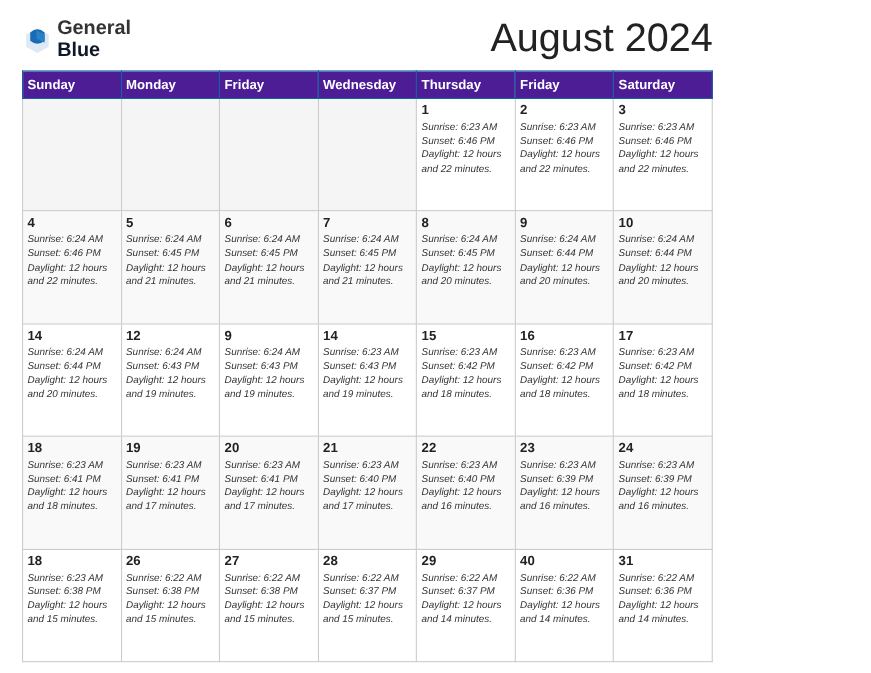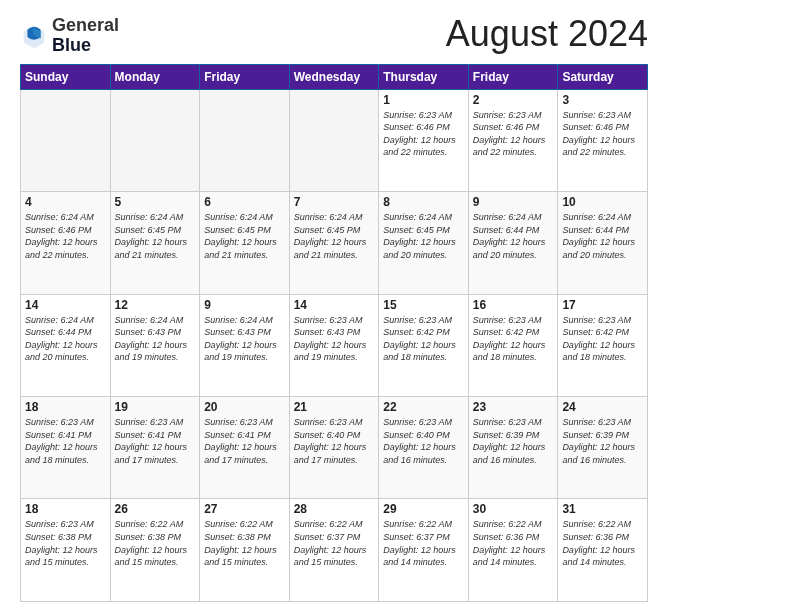--- a/index.html
+++ b/index.html
@@ -257,21 +257,21 @@
           </td>
           <td>
             <span class="day-number">28</span>
             <div class="day-info">Sunrise: 6:22 AM<br>Sunset: 6:37 PM<br>Daylight: 12 hours and 15 minutes.</div>
           </td>
           <td>
             <span class="day-number">29</span>
             <div class="day-info">Sunrise: 6:22 AM<br>Sunset: 6:37 PM<br>Daylight: 12 hours and 14 minutes.</div>
           </td>
           <td>
-            <span class="day-number">30</span>
+            <span class="day-number">40</span>
             <div class="day-info">Sunrise: 6:22 AM<br>Sunset: 6:36 PM<br>Daylight: 12 hours and 14 minutes.</div>
           </td>
           <td>
             <span class="day-number">31</span>
             <div class="day-info">Sunrise: 6:22 AM<br>Sunset: 6:36 PM<br>Daylight: 12 hours and 14 minutes.</div>
           </td>
         </tr>
       </tbody>
   </table>
 </div>

